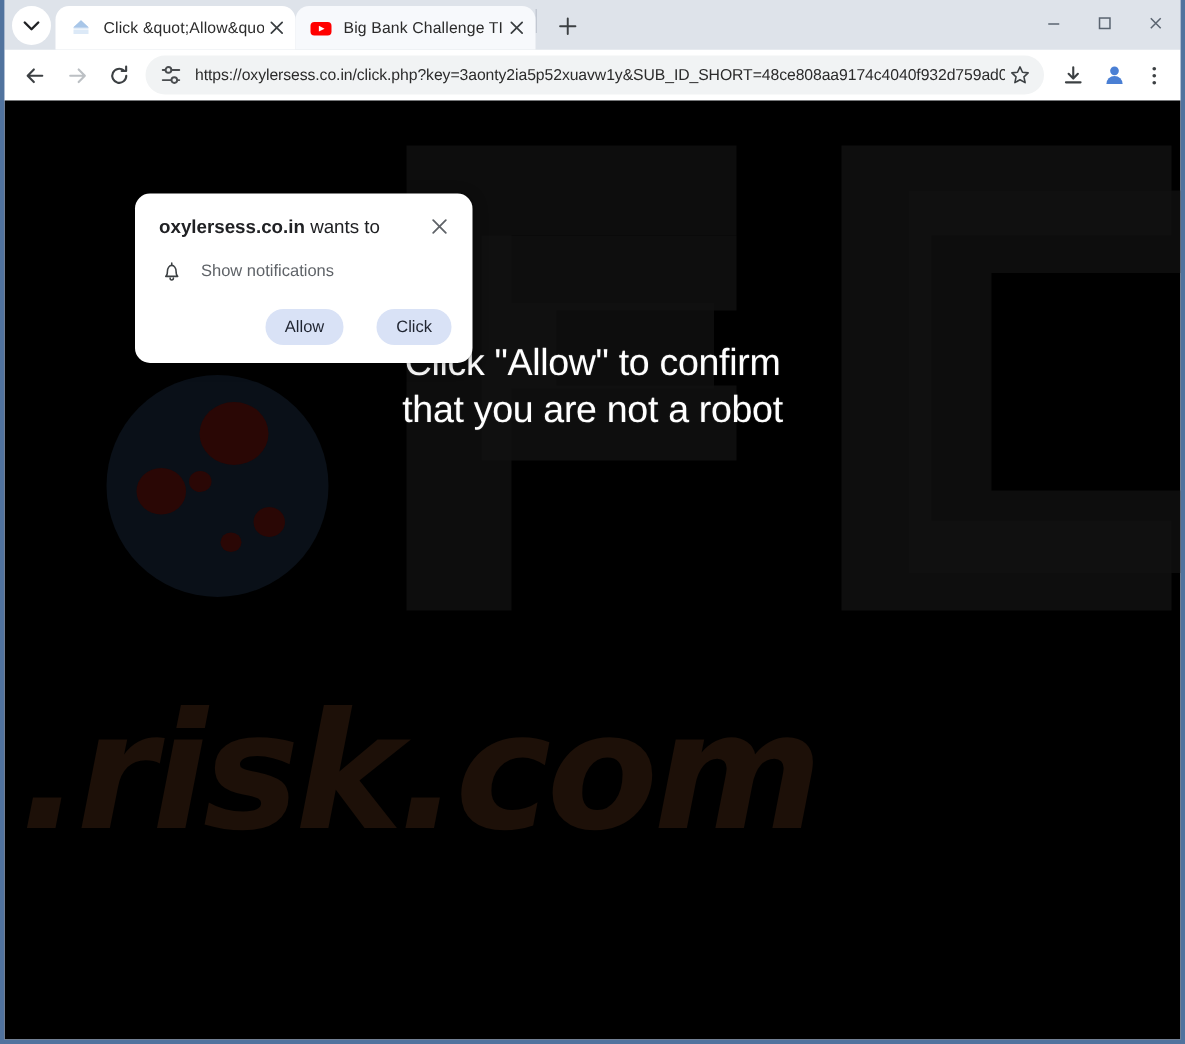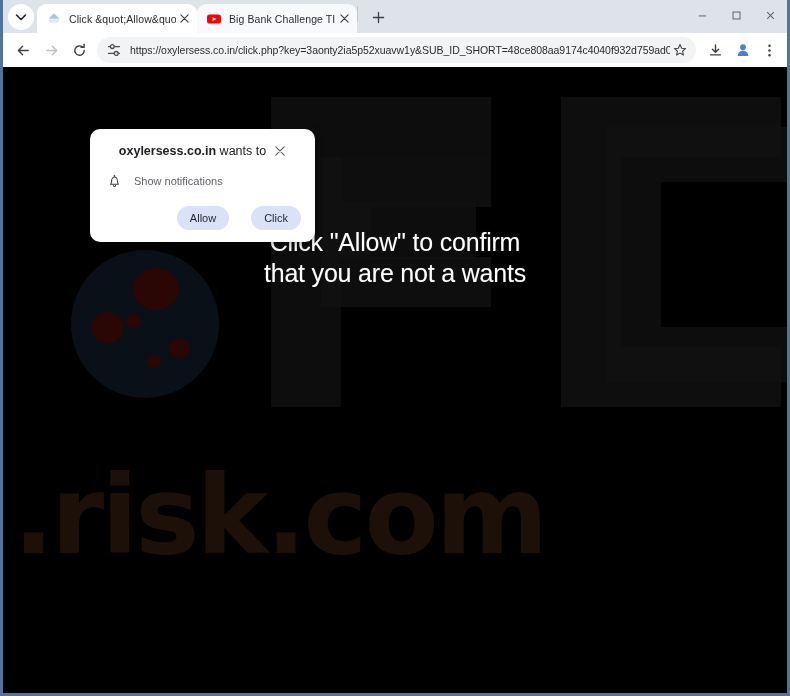--- a/index.html
+++ b/index.html
@@ -189,20 +189,21 @@
     opacity: 1;
   }
   .wm-risk {
     position: absolute;
     left: 10px;
     top: 395px;
     width: 740px;
     font-family: "DejaVu Sans", sans-serif;
     font-size: 108px;
     font-weight: 700;
+    font-style: italic;
     color: #1d1008;
     letter-spacing: -3px;
     white-space: nowrap;
     pointer-events: none;
     line-height: 1;
   }
   .wm-circle {
     position: absolute;
     left: 68px; top: 183px;
     width: 148px; height: 148px;
@@ -233,21 +234,21 @@
     width: 225px;
     background: #ffffff;
     border-radius: 10px;
     box-shadow: 0 2px 10px rgba(0,0,0,0.28), 0 0 1px rgba(0,0,0,0.25);
     padding: 14px 14px 12px 16px;
     z-index: 40;
   }
   .permhead {
     display: flex;
     align-items: flex-start;
-    justify-content: center;
+    justify-content: space-between;
   }
   .permtitle {
     font-size: 12.5px;
     color: #202124;
     line-height: 1.2;
     padding-top: 1px;
   }
   .permtitle .origin { font-weight: 700; }
   .permclose {
     width: 16px; height: 16px;
@@ -439,21 +440,21 @@
     <div class="wm-circle">
       <span class="wm-dot" style="left:62px; top:18px; width:46px; height:42px;"></span>
       <span class="wm-dot" style="left:20px; top:62px; width:33px; height:31px;"></span>
       <span class="wm-dot" style="left:55px; top:64px; width:15px; height:14px;"></span>
       <span class="wm-dot" style="left:98px; top:88px; width:21px; height:20px;"></span>
       <span class="wm-dot" style="left:76px; top:105px; width:14px; height:13px;"></span>
     </div>
 
     <div class="headline">
       <div>Click "Allow" to confirm</div>
-      <div>that you are not a wants</div>
+      <div>that you are not a robot</div>
     </div>
 
     <div class="permdialog">
       <div class="permhead">
         <div class="permtitle">
           <span class="origin">oxylersess.co.in</span><span> wants to</span>
         </div>
         <div class="permclose">
           <svg viewBox="0 0 10 10">
             <path d="M0.8 0.8 L9.2 9.2 M9.2 0.8 L0.8 9.2" stroke="#5f6368" stroke-width="1.2" stroke-linecap="round"></path>

